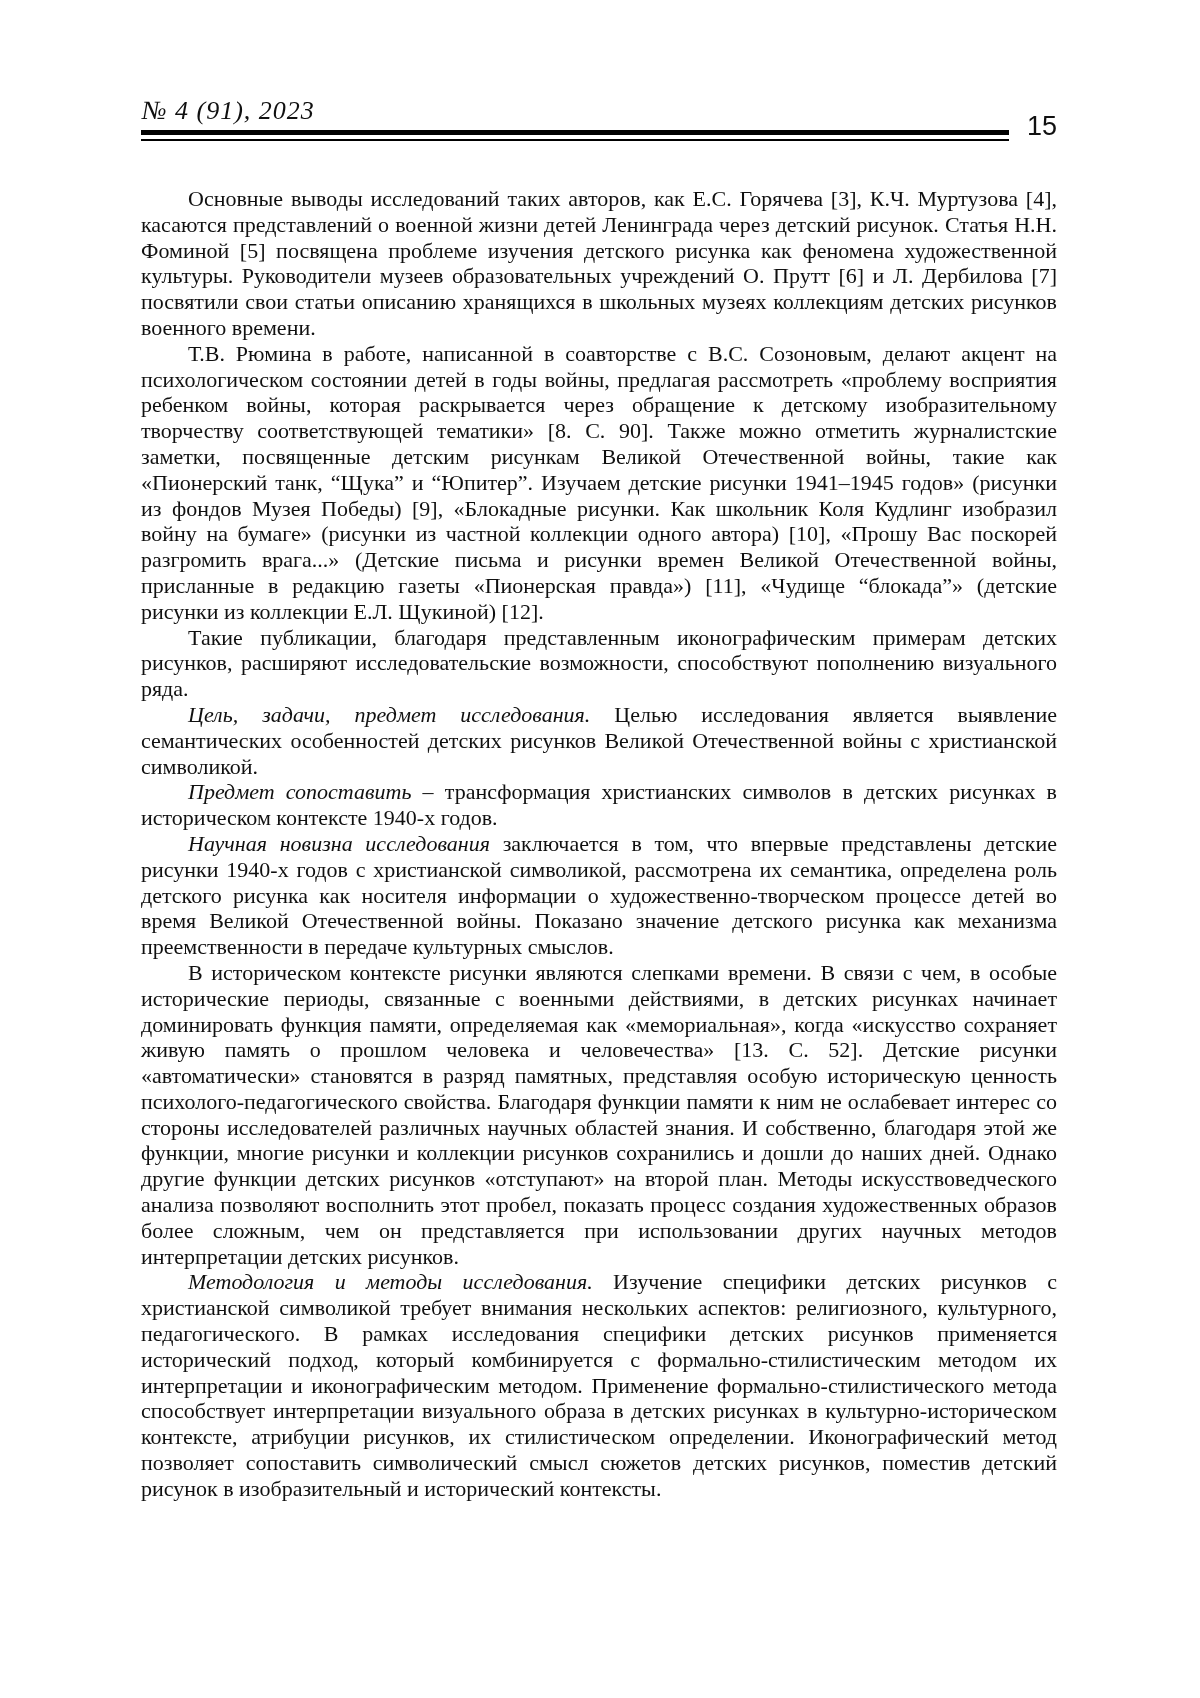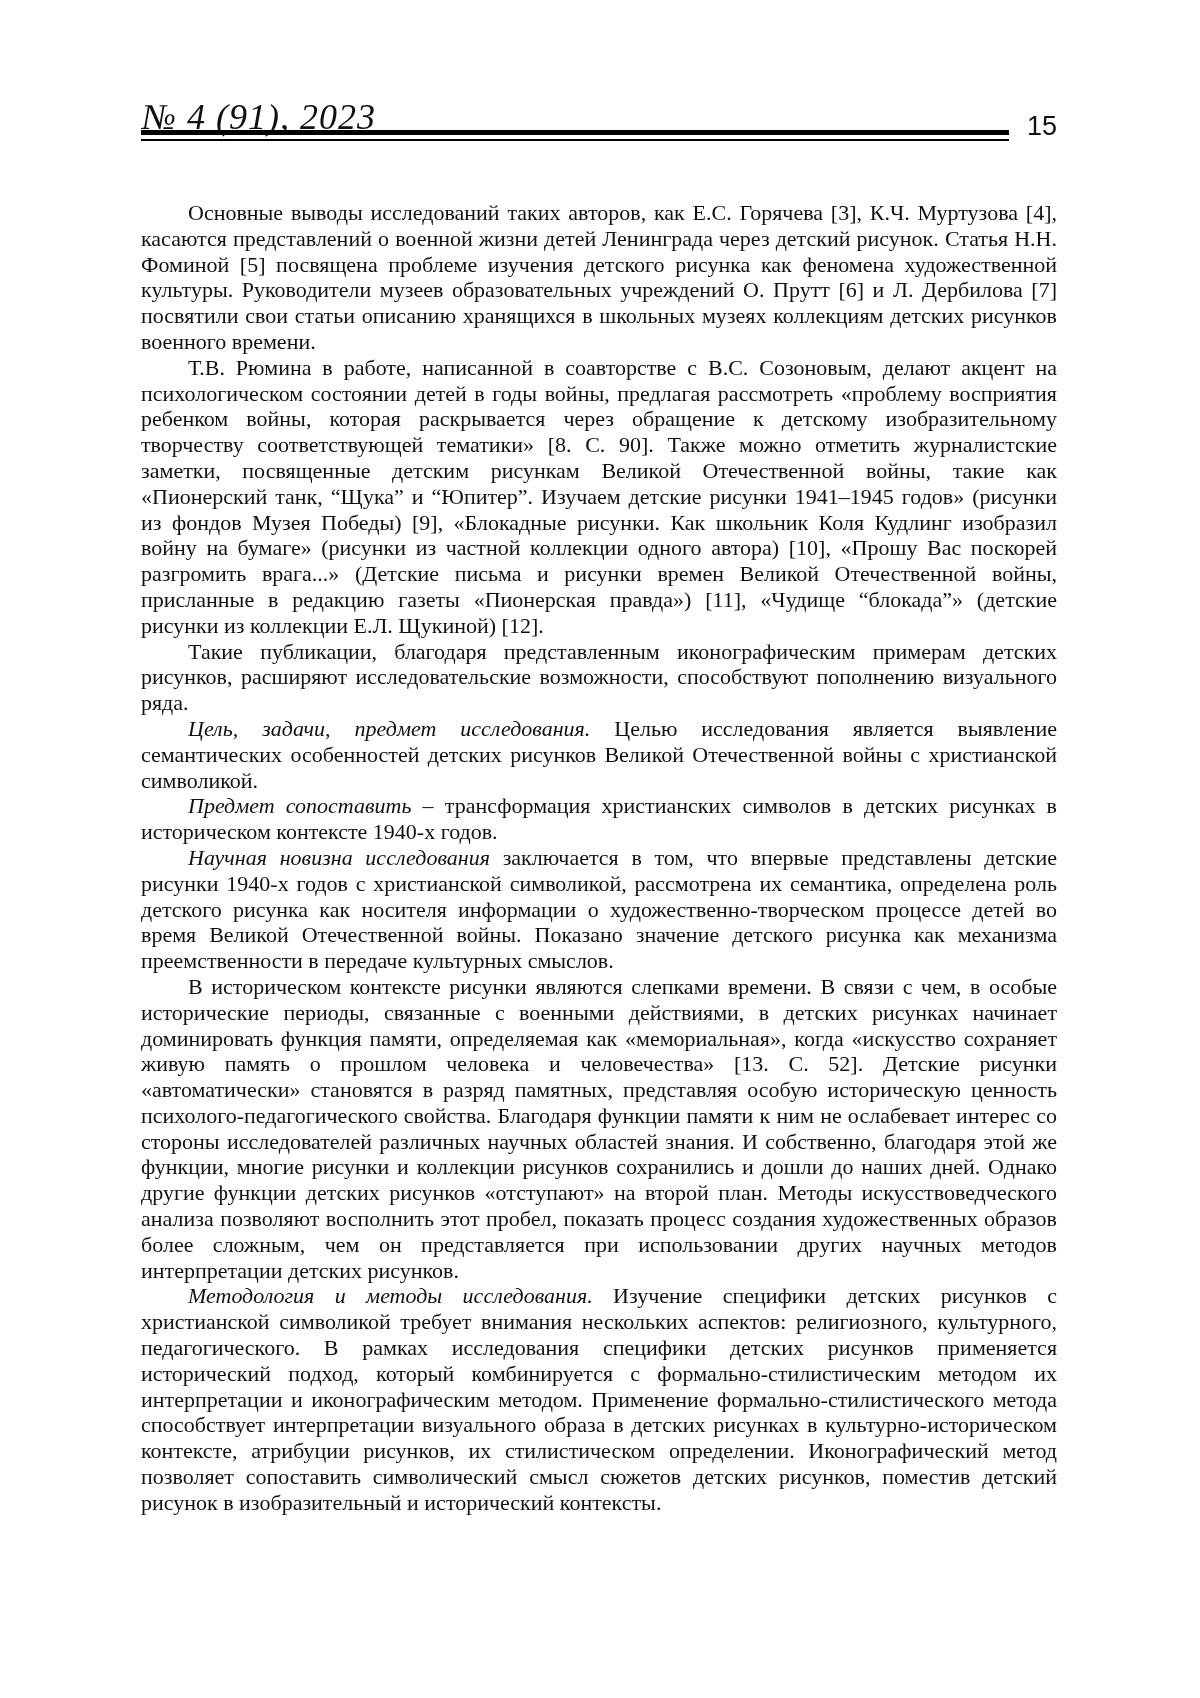--- a/index.html
+++ b/index.html
@@ -14,21 +14,21 @@
     background: #ffffff;
     color: #101010;
     font-family: "Liberation Serif", serif;
     overflow: hidden;
   }
   .journal-issue {
     position: absolute;
     left: 142px;
     top: 96px;
     font-style: italic;
-    font-size: 36px;
+    font-size: 26px;
     letter-spacing: 1px;
     white-space: nowrap;
   }
   .journal-title {
     position: absolute;
     right: 191px;
     top: 96px;
     font-style: italic;
     font-size: 26px;
     letter-spacing: 1px;
@@ -55,21 +55,21 @@
     position: absolute;
     left: 141px;
     top: 139px;
     width: 868px;
     height: 2px;
     background: #000000;
   }
   .article-body {
     position: absolute;
     left: 141px;
-    top: 200px;
+    top: 186px;
     width: 916px;
     font-size: 22px;
     line-height: 25.8px;
     text-align: justify;
   }
   .article-body p {
     margin: 0;
     padding: 0;
     text-indent: 47px;
   }

